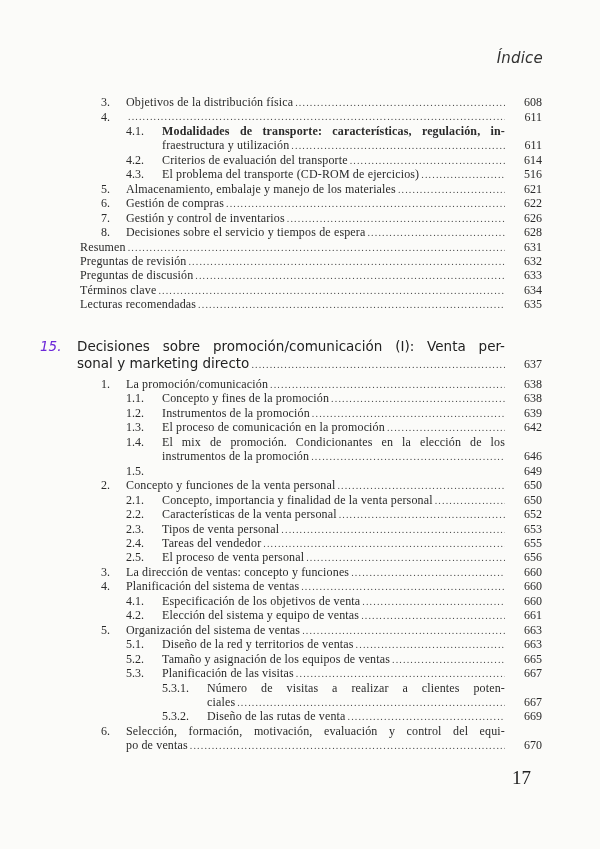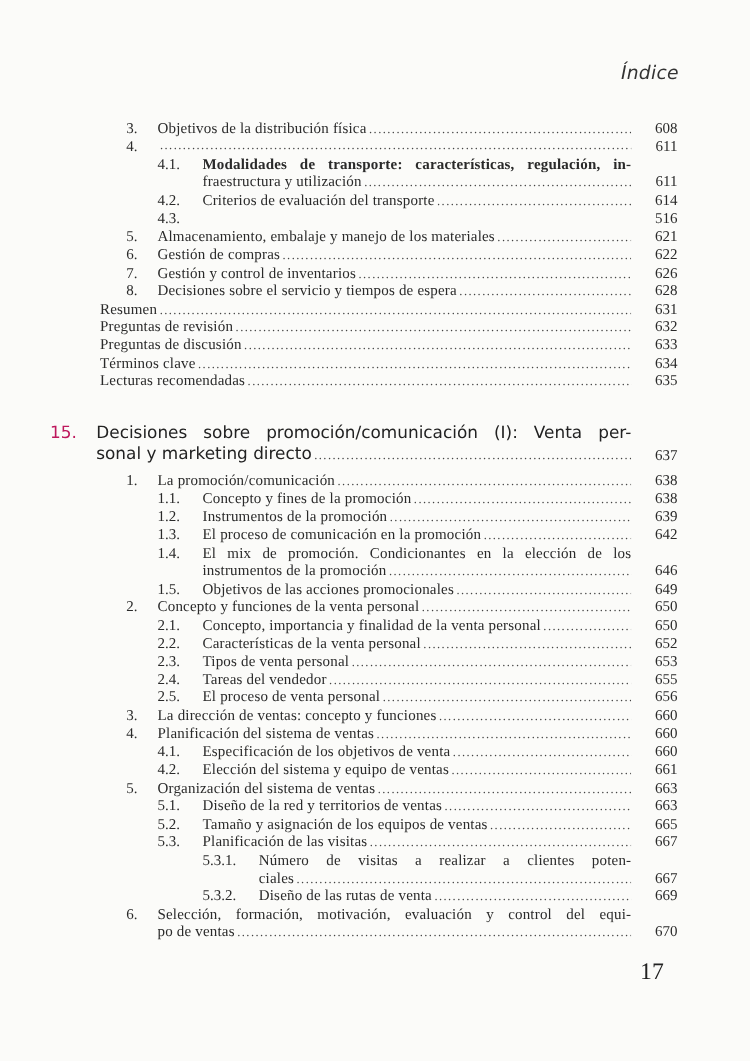--- a/index.html
+++ b/index.html
@@ -32,21 +32,21 @@
   }
   .leader::before {
     content: "..................................................................................................................................................................";
   }
   .page {
     position: absolute; right: 58px; top: 0; text-align: right; width: 30px;
   }
   .chap-num {
     position: absolute; left: 40px;
     font-family: "DejaVu Sans", "Liberation Sans", sans-serif;
-    font-size: 13.5px; color: #be185d;
+    font-size: 13.5px; color: #6d28d9; font-style: italic;
   }
   .chap-line {
     position: absolute; left: 77px; right: 95px;
     font-family: "DejaVu Sans", "Liberation Sans", sans-serif;
     font-size: 13.5px; color: #222; white-space: nowrap;
     display: flex; align-items: baseline; overflow: hidden;
   }
   .chap-line .label { flex: 0 0 auto; }
   .chap-line.first .label { flex: 1 1 auto; text-align: justify; text-align-last: justify; }
   .chap-line .leader { font-family: "Liberation Serif", serif; }
@@ -96,20 +96,24 @@
     <div class="row" style="top: 152.8px;">
       <span class="num" style="left: 126px;">4.2.</span>
       <span class="txt" style="left: 162px;">
         <span class="label">Criterios de evaluación del transporte</span>
         <span class="leader"></span>
       </span>
       <span class="page">614</span>
     </div>
     <div class="row" style="top: 167.2px;">
       <span class="num" style="left: 126px;">4.3.</span>
+      <span class="txt" style="left: 162px;">
+        <span class="label">El problema del transporte (CD-ROM de ejercicios)</span>
+        <span class="leader"></span>
+      </span>
       <span class="page">516</span>
     </div>
     <div class="row" style="top: 181.7px;">
       <span class="num" style="left: 101px;">5.</span>
       <span class="txt" style="left: 126px;">
         <span class="label">Almacenamiento, embalaje y manejo de los materiales</span>
         <span class="leader"></span>
       </span>
       <span class="page">621</span>
     </div>
@@ -227,24 +231,20 @@
     </div>
     <div class="row" style="top: 449.2px;">
       <span class="txt" style="left: 162px;">
         <span class="label">instrumentos de la promoción</span>
         <span class="leader"></span>
       </span>
       <span class="page">646</span>
     </div>
     <div class="row" style="top: 463.7px;">
       <span class="num" style="left: 126px;">1.5.</span>
-      <span class="txt" style="left: 162px;">
-        <span class="label">Objetivos de las acciones promocionales</span>
-        <span class="leader"></span>
-      </span>
       <span class="page">649</span>
     </div>
     <div class="row" style="top: 478.1px;">
       <span class="num" style="left: 101px;">2.</span>
       <span class="txt" style="left: 126px;">
         <span class="label">Concepto y funciones de la venta personal</span>
         <span class="leader"></span>
       </span>
       <span class="page">650</span>
     </div>

